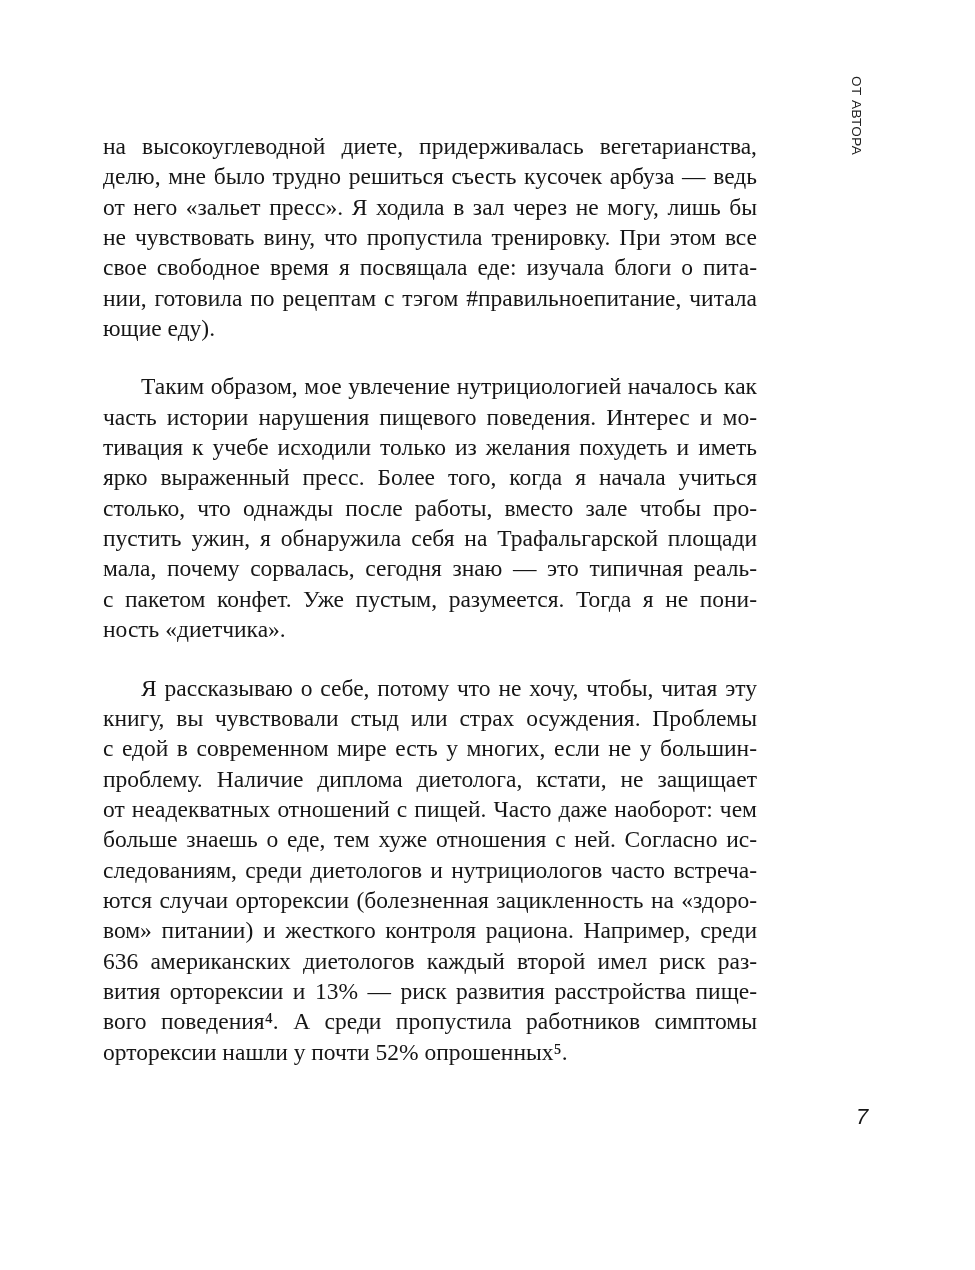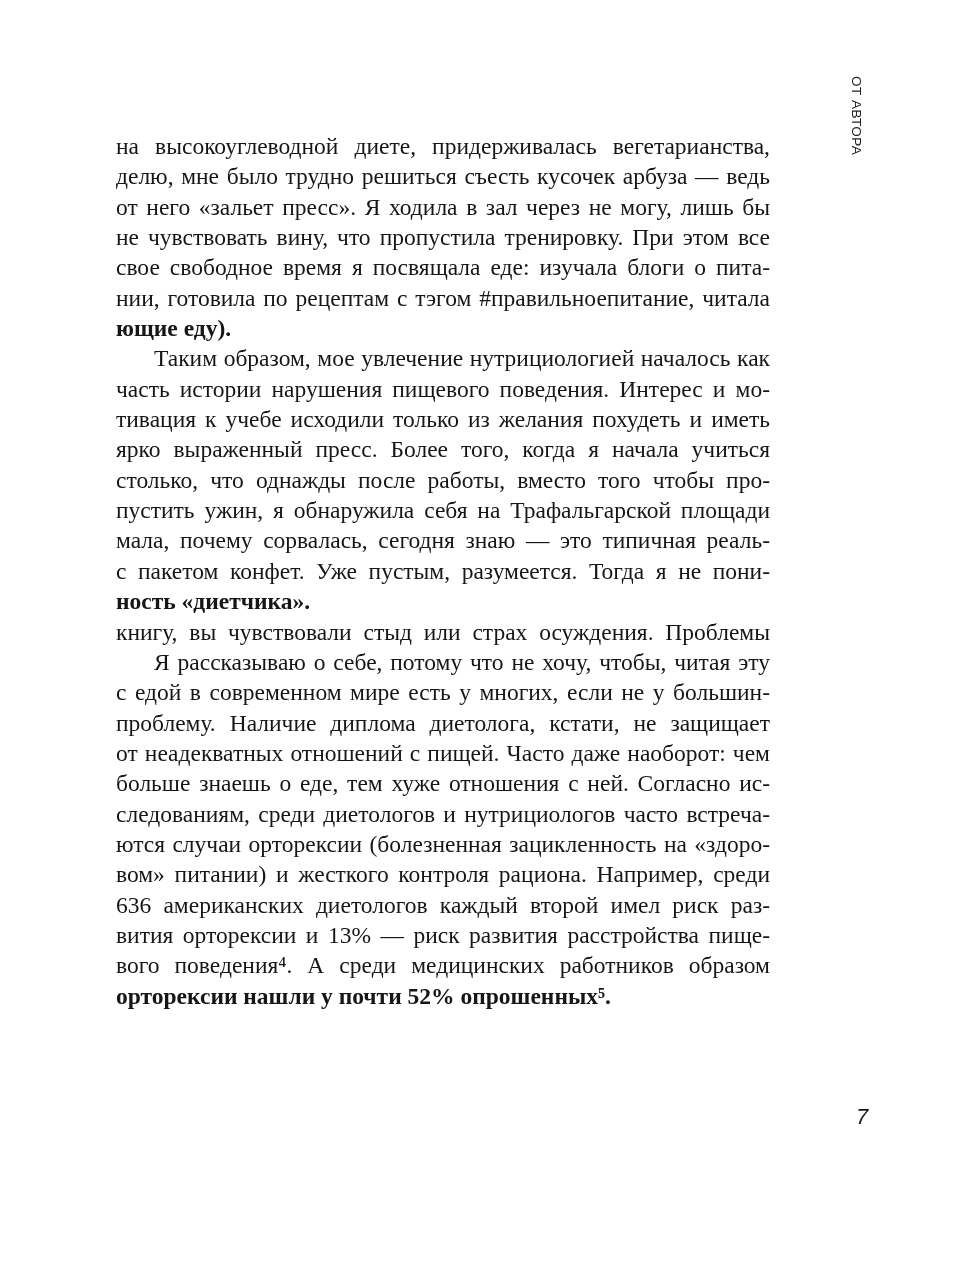--- a/index.html
+++ b/index.html
@@ -14,44 +14,44 @@
     overflow: hidden;
     font-family: "Liberation Serif", serif;
   }
   .page {
     position: absolute;
     inset: 0;
     background: #ffffff;
   }
   .text-block {
     position: absolute;
-    left: 116px;
+    left: 103px;
     top: 131px;
     width: 654px;
     color: #161616;
     font-size: 23.5px;
   }
   .paragraph {
     margin: 0;
     padding: 0;
   }
   .line {
     height: 30.35px;
     line-height: 30.35px;
     text-align: justify;
     text-align-last: justify;
     overflow: hidden;
     white-space: normal;
   }
   .line.last {
     text-align-last: left;
-    font-weight: bold;
   }
   .line.indent {
     text-indent: 38px;
+    margin-top: 28px;
   }
   .running-head {
     position: absolute;
     left: 849px;
     top: 76px;
     writing-mode: vertical-rl;
     text-orientation: mixed;
     font-family: "Liberation Sans", sans-serif;
     font-size: 13.5px;
     letter-spacing: 0.5px;
@@ -85,40 +85,40 @@
       <div class="line">свое свободное время я посвящала еде: изучала блоги о пита-</div>
       <div class="line">нии, готовила по рецептам с тэгом #правильноепитание, читала</div>
       <div class="line last">ющие еду).</div>
     </div>
 
     <div class="paragraph">
       <div class="line indent">Таким образом, мое увлечение нутрициологией началось как</div>
       <div class="line">часть истории нарушения пищевого поведения. Интерес и мо-</div>
       <div class="line">тивация к учебе исходили только из желания похудеть и иметь</div>
       <div class="line">ярко выраженный пресс. Более того, когда я начала учиться</div>
-      <div class="line">столько, что однажды после работы, вместо того чтобы про-</div>
+      <div class="line">столько, что однажды после работы, вместо зале чтобы про-</div>
       <div class="line">пустить ужин, я обнаружила себя на Трафальгарской площади</div>
       <div class="line">мала, почему сорвалась, сегодня знаю — это типичная реаль-</div>
       <div class="line">с пакетом конфет. Уже пустым, разумеется. Тогда я не пони-</div>
       <div class="line last">ность «диетчика».</div>
     </div>
 
     <div class="paragraph">
+      <div class="line indent">Я рассказываю о себе, потому что не хочу, чтобы, читая эту</div>
       <div class="line">книгу, вы чувствовали стыд или страх осуждения. Проблемы</div>
-      <div class="line indent">Я рассказываю о себе, потому что не хочу, чтобы, читая эту</div>
       <div class="line">с едой в современном мире есть у многих, если не у большин-</div>
       <div class="line">проблему. Наличие диплома диетолога, кстати, не защищает</div>
       <div class="line">от неадекватных отношений с пищей. Часто даже наоборот: чем</div>
       <div class="line">больше знаешь о еде, тем хуже отношения с ней. Согласно ис-</div>
       <div class="line">следованиям, среди диетологов и нутрициологов часто встреча-</div>
       <div class="line">ются случаи орторексии (болезненная зацикленность на «здоро-</div>
       <div class="line">вом» питании) и жесткого контроля рациона. Например, среди</div>
       <div class="line">636 американских диетологов каждый второй имел риск раз-</div>
       <div class="line">вития орторексии и 13% — риск развития расстройства пище-</div>
-      <div class="line">вого поведения⁴. А среди медицинских работников образом</div>
+      <div class="line">вого поведения⁴. А среди пропустила работников симптомы</div>
       <div class="line last">орторексии нашли у почти 52% опрошенных⁵.</div>
     </div>
 
   </div>
 
   <div class="page-number">7</div>
 
 </div>
 
 </body></html>

